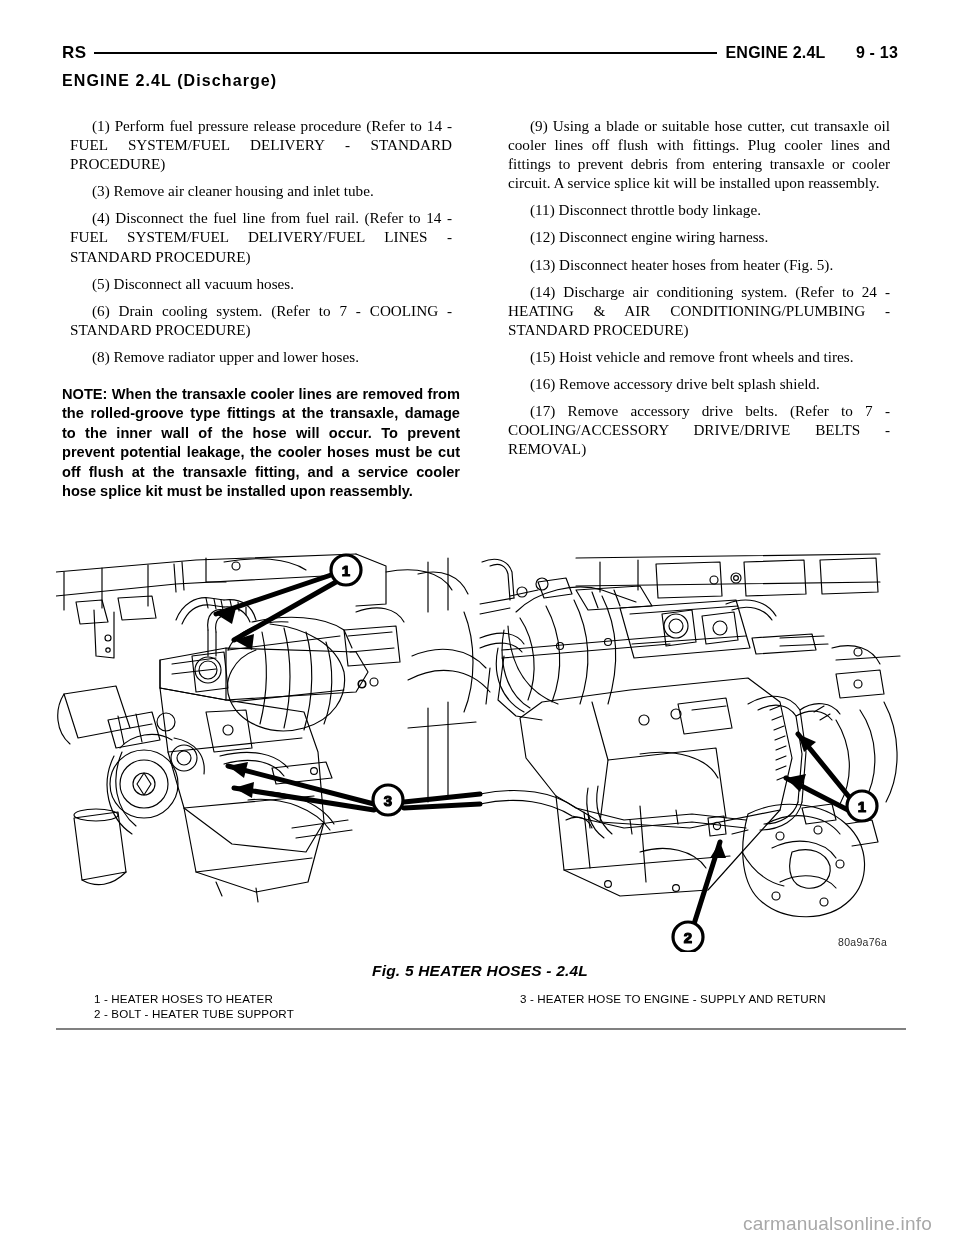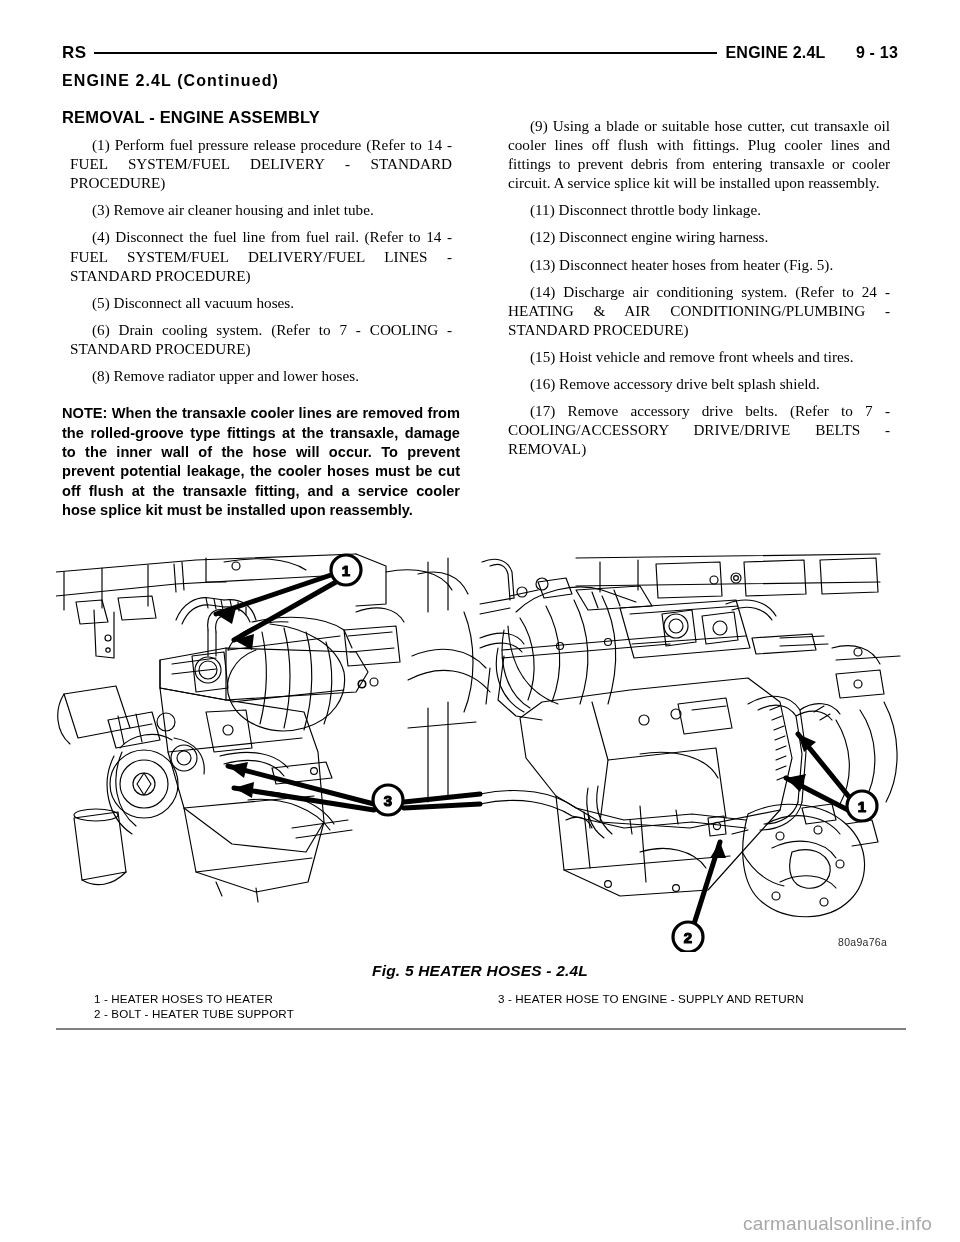--- a/index.html
+++ b/index.html
@@ -146,21 +146,21 @@
     font-family: "Liberation Sans", sans-serif;
     font-size: 11.6px;
     line-height: 14.5px;
     letter-spacing: 0.15px;
   }
   .legend-col {
     position: absolute;
     top: 0;
   }
   .legend-col-1 { left: 0px; }
-  .legend-col-2 { left: 404px; }
+  .legend-col-2 { left: 426px; }
   .legend-item { white-space: nowrap; margin-left: 38px; }
 
   .bottom-rule {
     position: absolute;
     left: 56px;
     top: 1028px;
     width: 850px;
     height: 0;
     border-top: 2px solid #808080;
   }
@@ -189,24 +189,23 @@
 
   <div class="header">
     <span class="header-left">RS</span>
     <span class="header-rule"></span>
     <span class="header-right">
       <span>ENGINE 2.4L</span>
       <span class="header-page">9 - 13</span>
     </span>
   </div>
 
-  <div class="continued">ENGINE 2.4L (Continued)</div>
+  <div class="continued">ENGINE 2.4L (Discharge)</div>
 
   <div class="col col-left">
-    <h2 class="section-title">REMOVAL - ENGINE ASSEMBLY</h2>
     <p class="step">(1) Perform fuel pressure release procedure (Refer to 14 - FUEL SYSTEM/FUEL DELIVERY - STANDARD PROCEDURE)</p>
     <p class="step">(3) Remove air cleaner housing and inlet tube.</p>
     <p class="step">(4) Disconnect the fuel line from fuel rail. (Refer to 14 - FUEL SYSTEM/FUEL DELIVERY/FUEL LINES - STANDARD PROCEDURE)</p>
     <p class="step">(5) Disconnect all vacuum hoses.</p>
     <p class="step">(6) Drain cooling system. (Refer to 7 - COOLING - STANDARD PROCEDURE)</p>
     <p class="step">(8) Remove radiator upper and lower hoses.</p>
     <p class="note">NOTE: When the transaxle cooler lines are removed from the rolled-groove type fittings at the transaxle, damage to the inner wall of the hose will occur. To prevent prevent potential leakage, the cooler hoses must be cut off flush at the transaxle fitting, and a service cooler hose splice kit must be installed upon reassembly.</p>
   </div>
 
   <div class="col col-right">

